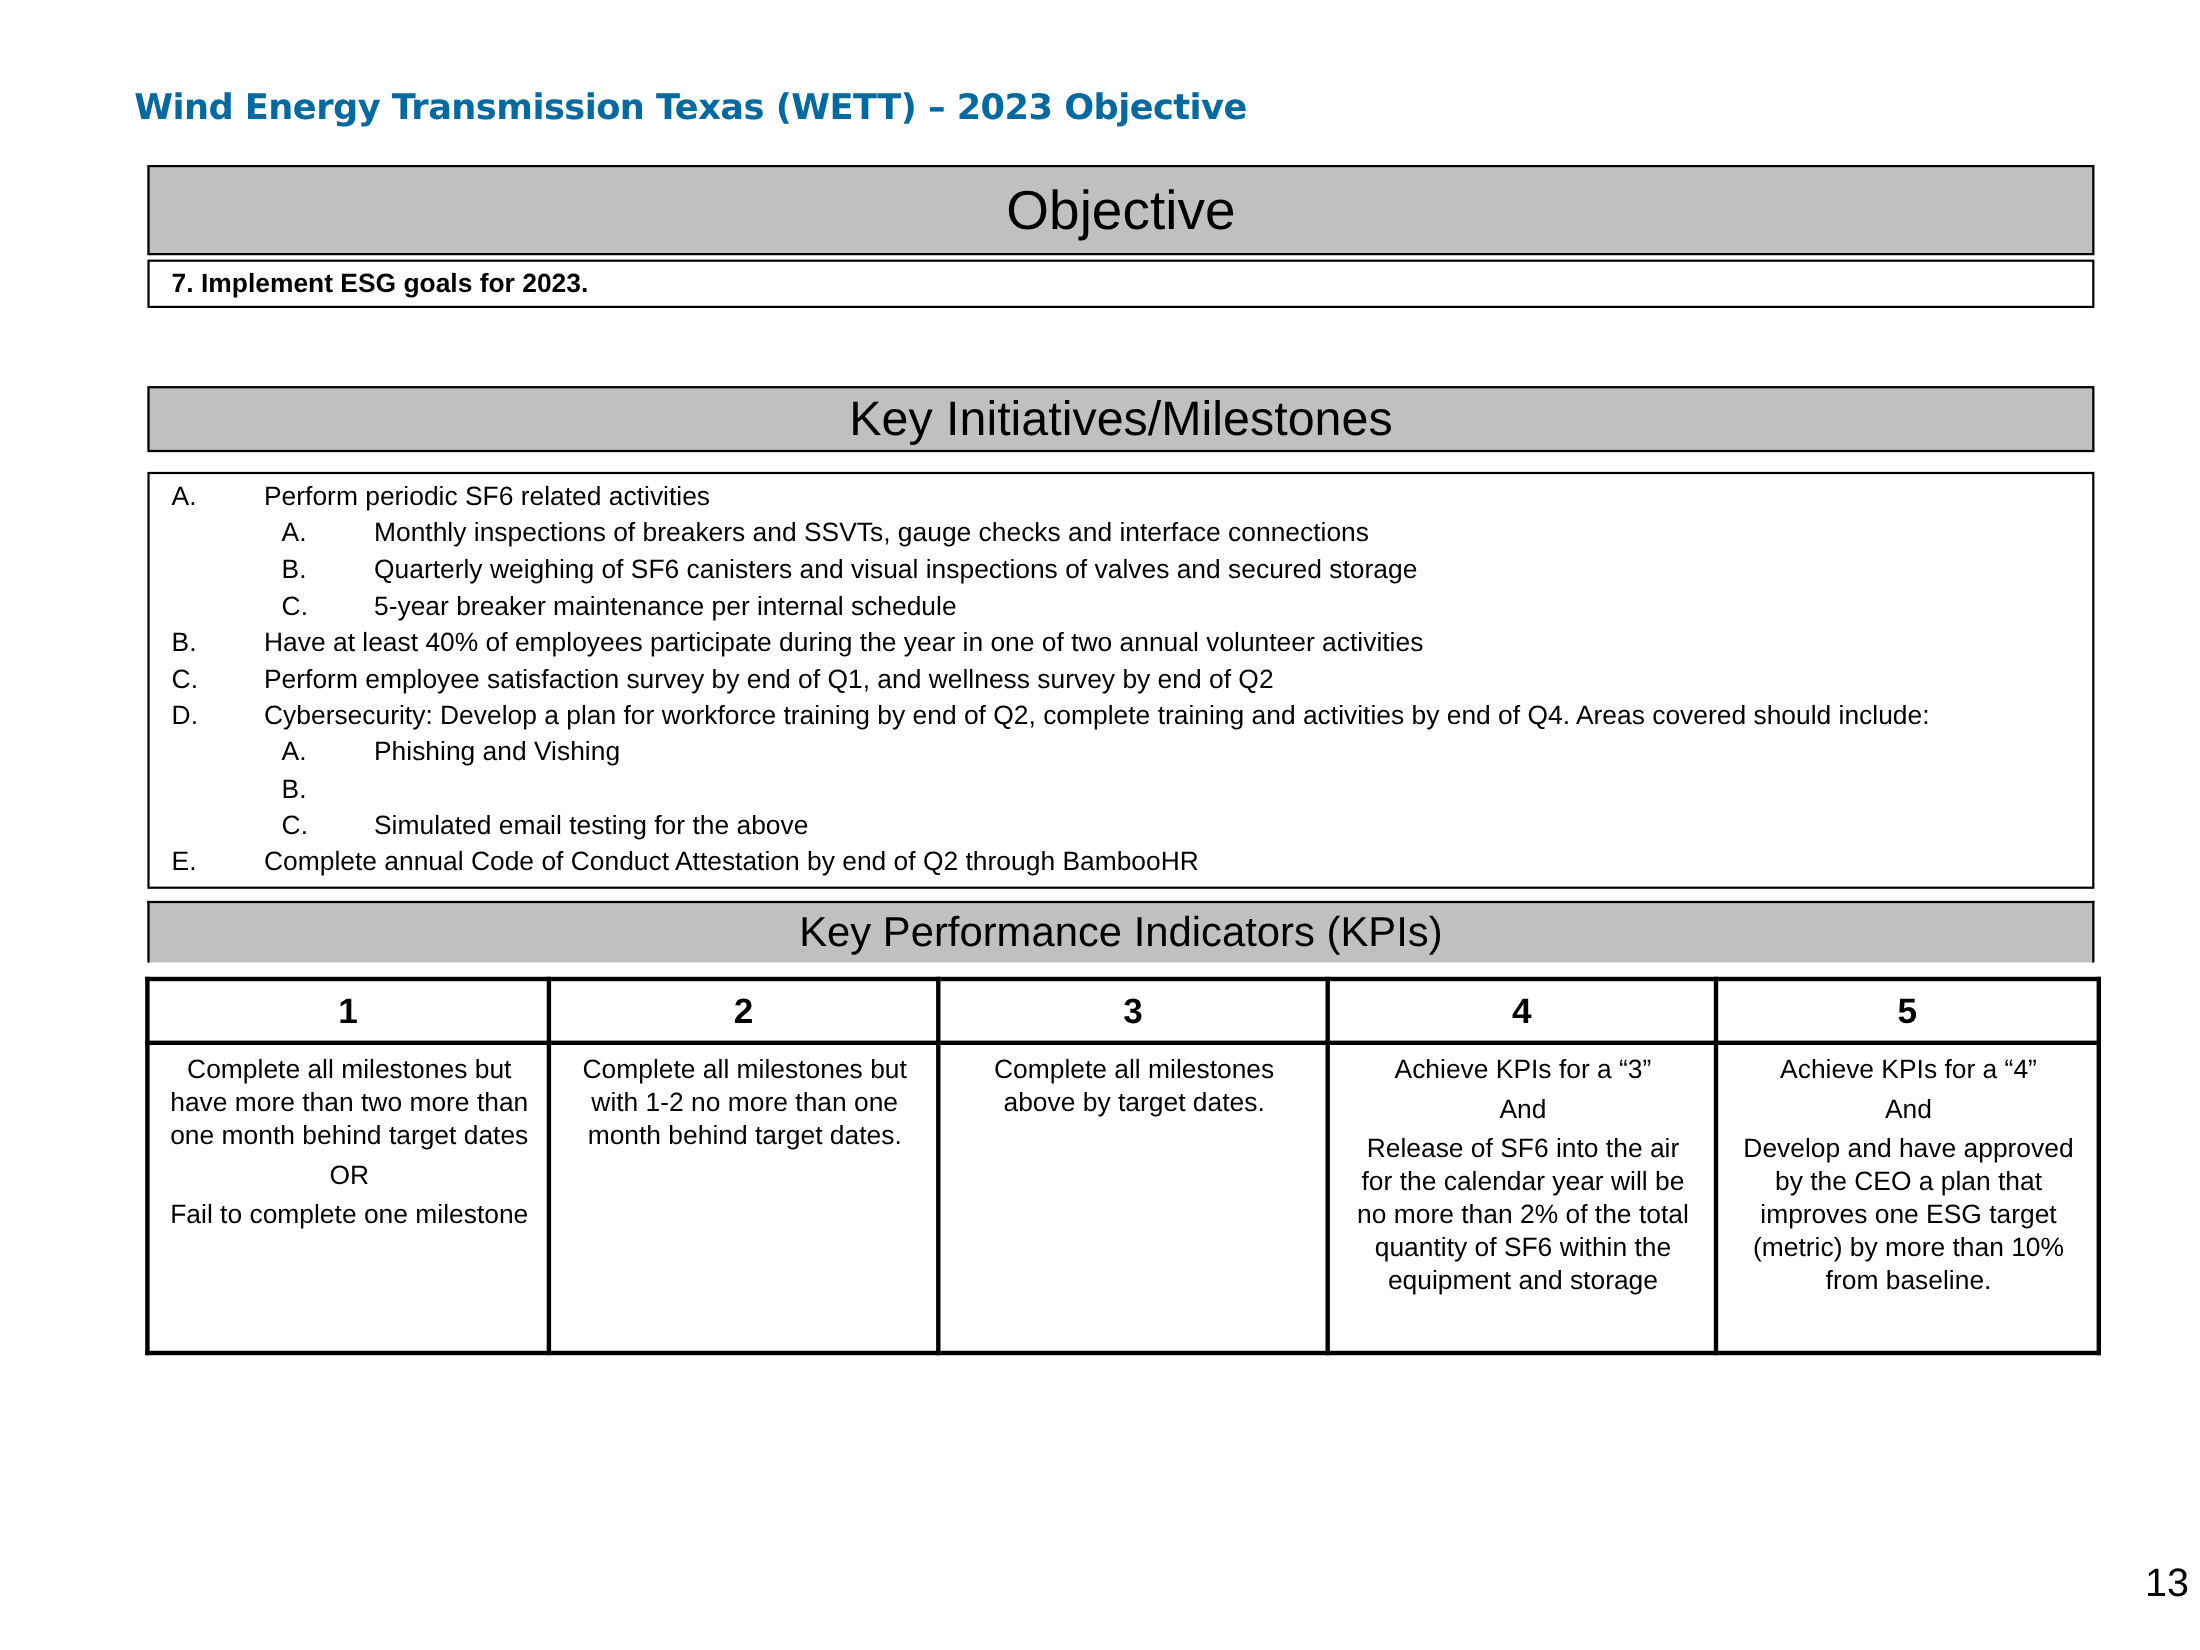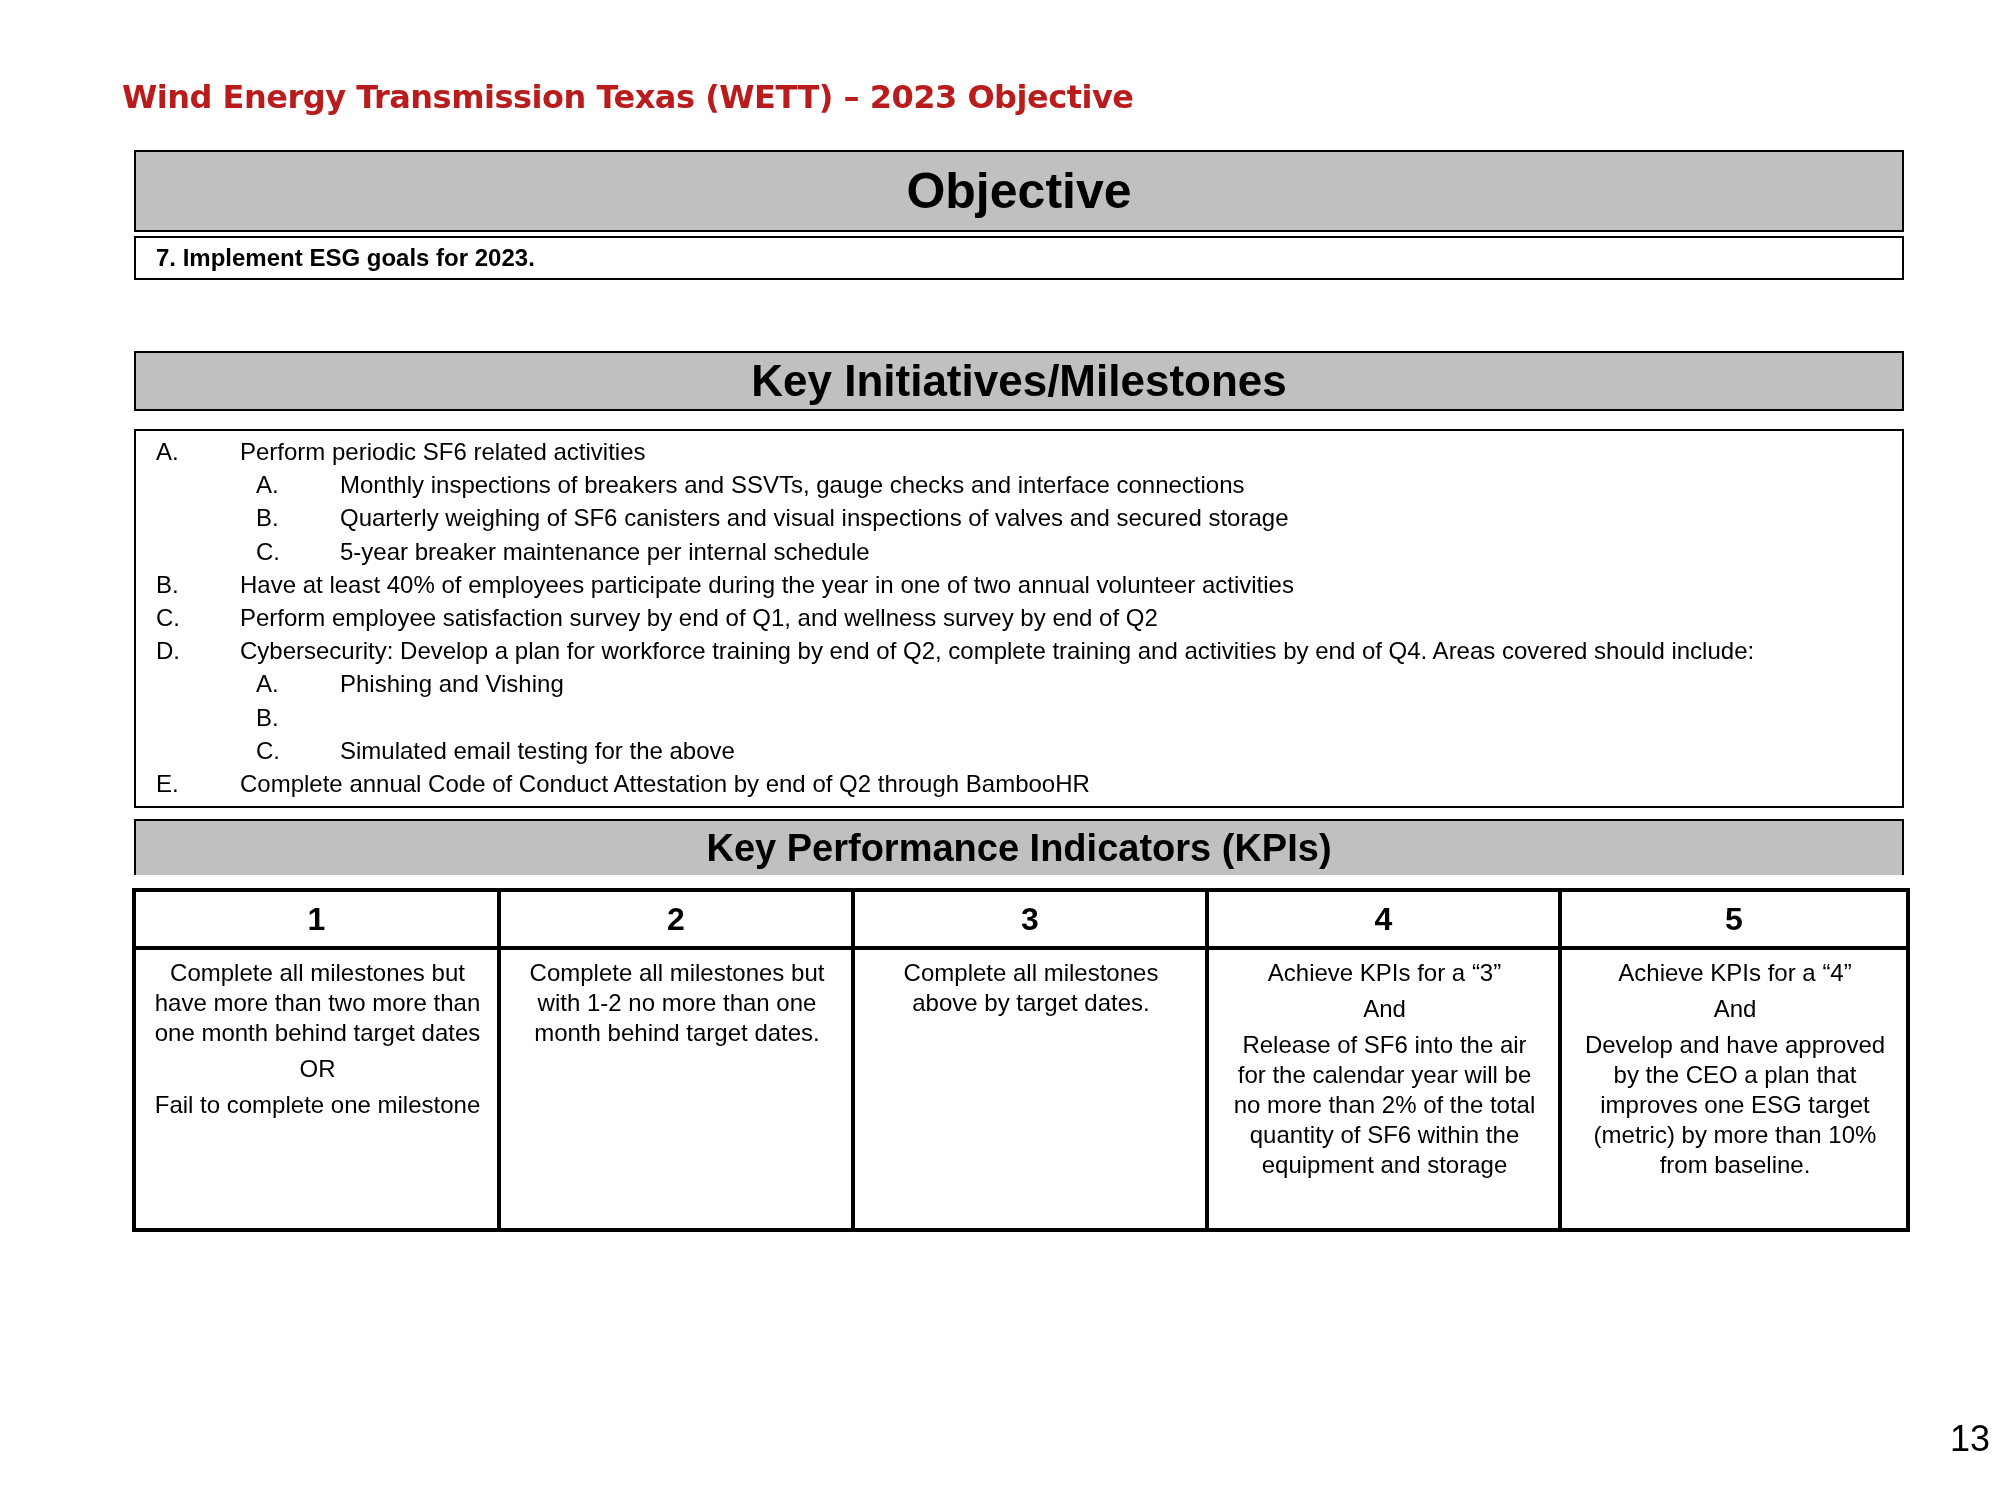--- a/index.html
+++ b/index.html
@@ -1,18 +1,18 @@
 <!DOCTYPE html>
 <html><head>
 <meta charset="utf-8">
 <style>
   html, body { margin:0; padding:0; background:#ffffff; }
   body { width:2000px; height:1500px; position:relative; overflow:hidden; font-family:"Liberation Sans", sans-serif; color:#000; }
-  .doc-title { position:absolute; left:122px; top:78px; font-family:"DejaVu Sans", sans-serif; font-weight:bold; font-size:32px; color:#b91c1c; letter-spacing:-0.5px; }
-  .hdr { position:absolute; left:134px; width:1770px; background:#c0c0c0; border:2px solid #000; box-sizing:border-box; display:flex; align-items:center; justify-content:center; font-weight:bold; }
+  .doc-title { position:absolute; left:122px; top:78px; font-family:"DejaVu Sans", sans-serif; font-weight:bold; font-size:32px; color:#0369a1; letter-spacing:-0.5px; }
+  .hdr { position:absolute; left:134px; width:1770px; background:#c0c0c0; border:2px solid #000; box-sizing:border-box; display:flex; align-items:center; justify-content:center; font-weight:normal; }
   .hdr.obj { top:150px; height:82px; font-size:50px; }
   .hdr.kim { top:351px; height:60px; font-size:44px; }
   .hdr.kpi { top:819px; height:56px; font-size:38px; border-bottom:none; }
   .obj-text { position:absolute; left:134px; top:236px; width:1770px; height:44px; border:2px solid #000; box-sizing:border-box; font-weight:bold; font-size:24px; padding-left:20px; display:flex; align-items:center; }
   .kim-box { position:absolute; left:134px; top:429px; width:1770px; height:379px; border:2px solid #000; box-sizing:border-box; padding-top:4px; }
   .kim-row { position:relative; height:33.2px; font-size:24px; line-height:33px; white-space:nowrap; }
   .kim-row .mk { position:absolute; }
   .kim-row .tx { position:absolute; }
   .kim-row.l1 .mk { left:20px; } .kim-row.l1 .tx { left:104px; }
   .kim-row.l2 .mk { left:120px; } .kim-row.l2 .tx { left:204px; }

